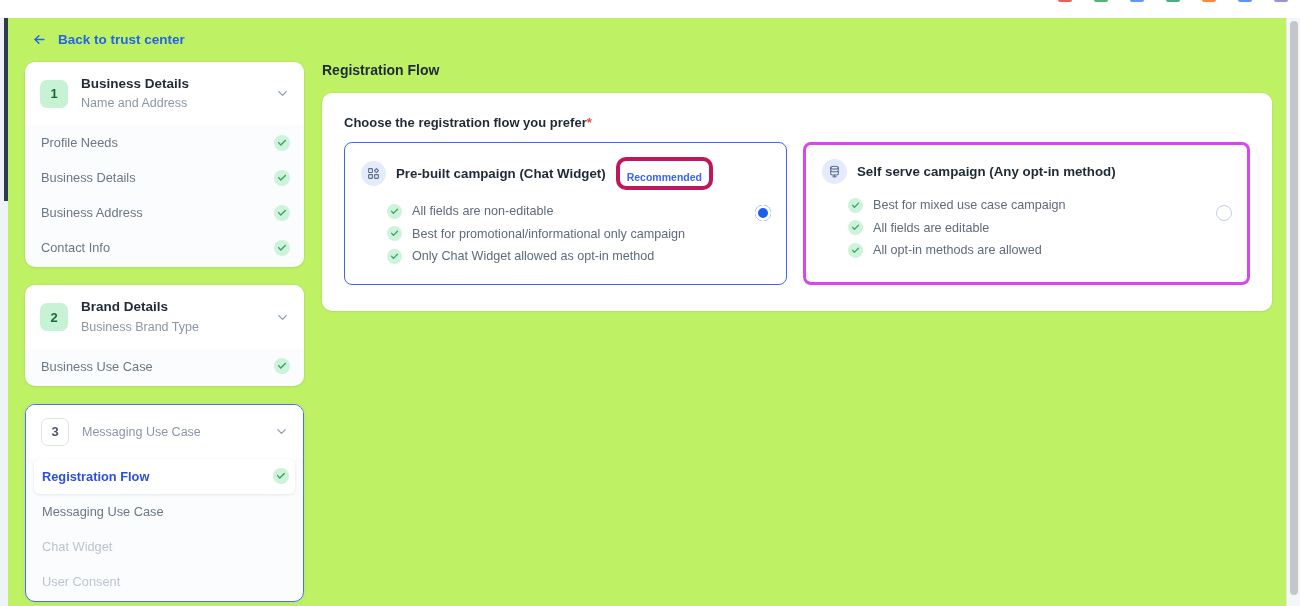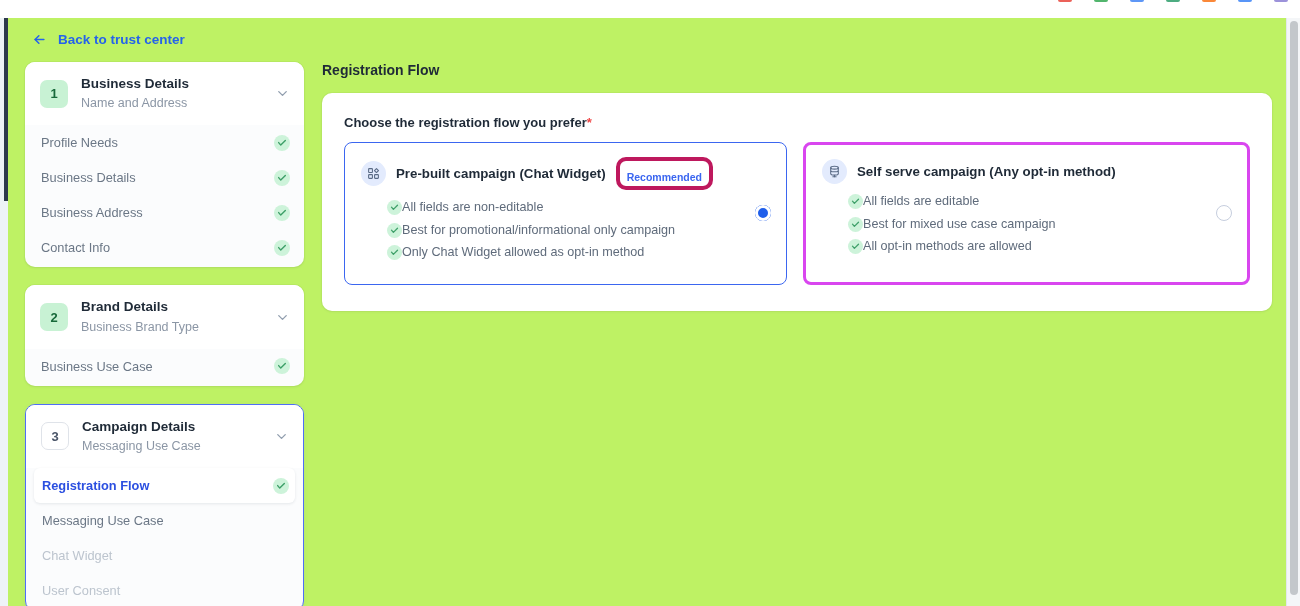--- a/index.html
+++ b/index.html
@@ -277,20 +277,22 @@
     border: 4px solid #be185d;
     border-radius: 10px;
     padding: 10px 7px 2px;
     line-height: 1.25;
     white-space: nowrap;
   }
 
   .feat-list { padding-left: 26px; }
   .feat {
     display: flex;
+    align-items: center;
+    gap: 10px;
     height: 22.5px;
     font-size: 12.6px;
     color: #5f6b7b;
   }
   .feat .check { width: 15px; height: 15px; }
   .feat .check svg { width: 9px; height: 9px; }
 
   .radio {
     position: absolute;
     right: 15px;
@@ -402,21 +404,20 @@
                 <polyline points="20 6 9 17 4 11"></polyline>
               </svg>
             </span>
           </div>
         </div>
       </div>
       <div class="section-card active">
         <div class="section-head">
           <span class="step-badge pending">3</span>
           <span class="section-titles">
-            <span class="section-title" style="display:block">Campaign Details</span>
             <span class="section-sub" style="display:block">Messaging Use Case</span>
           </span>
           <span class="chev"><svg viewBox="0 0 24 24" fill="none" stroke="currentColor" stroke-width="2.2" stroke-linecap="round" stroke-linejoin="round">
               <polyline points="6 9 12 15 18 9"></polyline>
             </svg></span>
         </div>
         <div class="section-body">
           <div class="sub-item active">
             <span>Registration Flow</span>
             <span class="check ">
@@ -503,29 +504,29 @@
               </span>
               <span class="option-name">Self serve campaign (Any opt-in method)</span>
             </div>
             <div class="feat-list">
               <div class="feat">
                 <span class="check ">
                   <svg viewBox="0 0 24 24" fill="none" stroke="currentColor" stroke-width="3.4" stroke-linecap="round" stroke-linejoin="round">
                     <polyline points="20 6 9 17 4 11"></polyline>
                   </svg>
                 </span>
-                <span>All fields are editable</span>
+                <span>Best for mixed use case campaign</span>
               </div>
               <div class="feat">
                 <span class="check ">
                   <svg viewBox="0 0 24 24" fill="none" stroke="currentColor" stroke-width="3.4" stroke-linecap="round" stroke-linejoin="round">
                     <polyline points="20 6 9 17 4 11"></polyline>
                   </svg>
                 </span>
-                <span>Best for mixed use case campaign</span>
+                <span>All fields are editable</span>
               </div>
               <div class="feat">
                 <span class="check ">
                   <svg viewBox="0 0 24 24" fill="none" stroke="currentColor" stroke-width="3.4" stroke-linecap="round" stroke-linejoin="round">
                     <polyline points="20 6 9 17 4 11"></polyline>
                   </svg>
                 </span>
                 <span>All opt-in methods are allowed</span>
               </div>
             </div>

